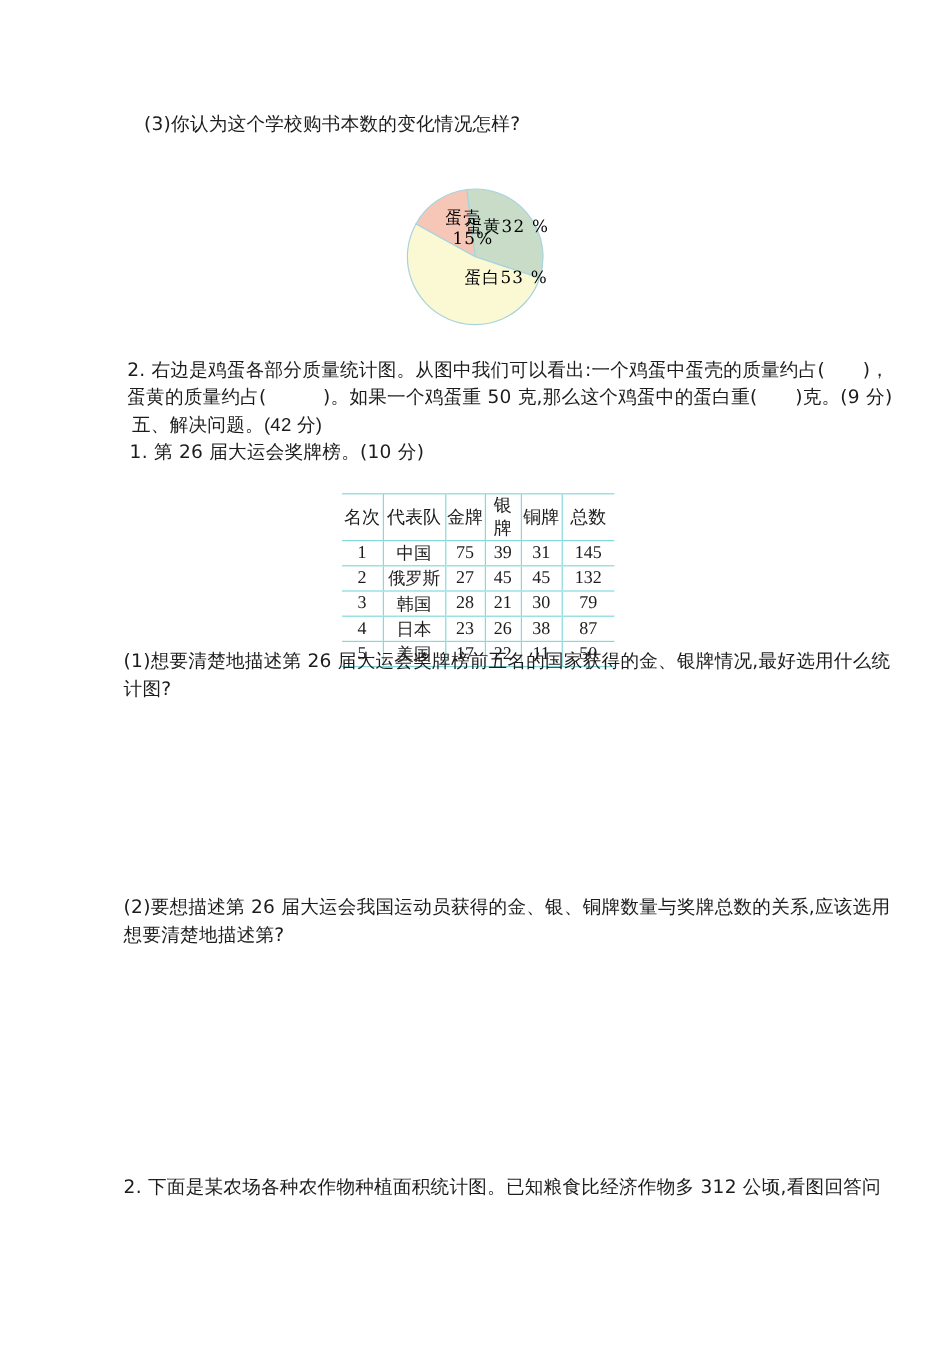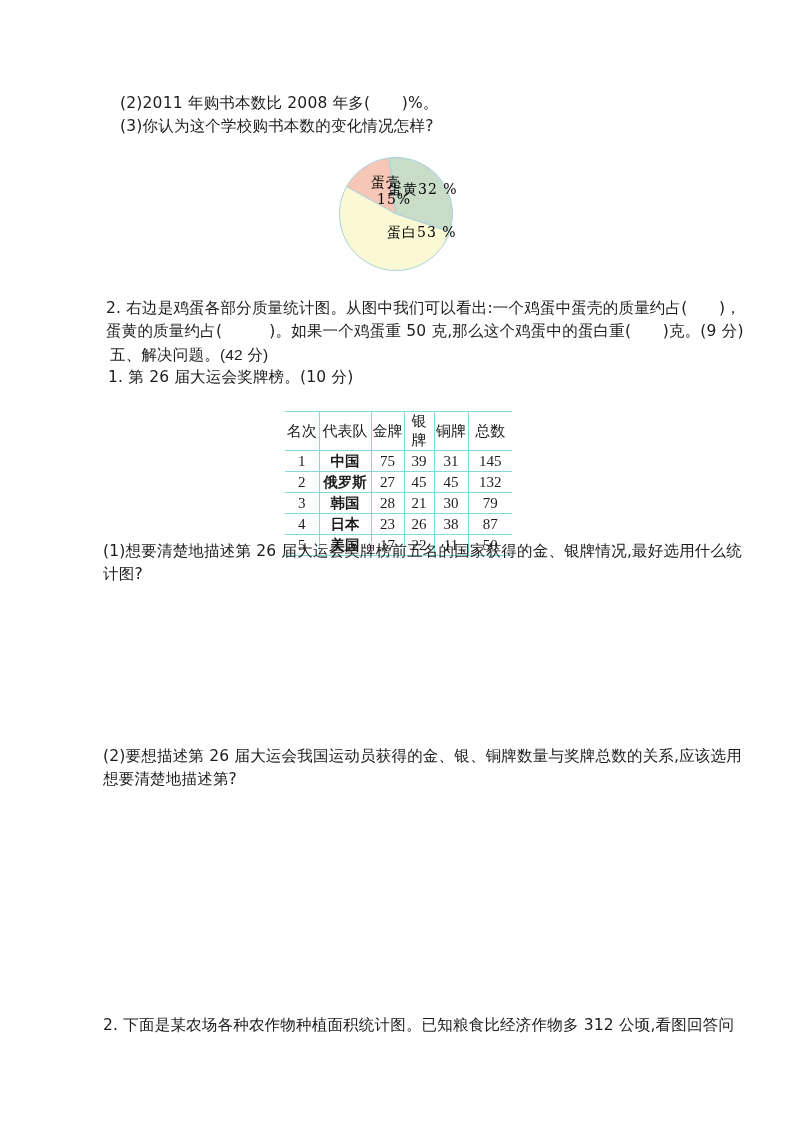--- a/index.html
+++ b/index.html
@@ -14,21 +14,21 @@
 
   
   #intro { left:120px; top:92px; }
   
   #egg-block { left:106px; top:297px; }
   #section5 { left:110px; top:343px; }
   #q1-title { left:108px; top:366px;text-align:center; }
   
   #sub-q1 { left:103px; top:540px; }
   #sub-q2 { left:103px; top:745px; }
-  #q2-block { left:103px; top:1014px;text-align:center; }
+  #q2-block { left:103px; top:978px;text-align:center; }
 
   
   #pie-wrap { left:337px; top:154px; width:122px; height:122px; }
   #pie-svg { position:absolute; left:0; top:0; }
   .pie-label {
     position:absolute; font-size:14px; color:#000;
     font-family:"DejaVu Serif","Liberation Serif",serif;
     white-space:nowrap; letter-spacing:1px; line-height:16px;margin-left:20px;
   }
   #lbl-shell-name { left:14px; top:20px; }
@@ -37,31 +37,30 @@
   #lbl-white      { left:30px; top:70px; }
 
   
   #table-wrap { left:285px; top:411px; }
   #medal-table { border-collapse:collapse; table-layout:fixed; border-top:1px solid var(--tb,#84d9dc); }
   #medal-table th, #medal-table td {
     height:20px; padding:0; text-align:center; vertical-align:middle;
     border-bottom:1px solid var(--tb,#84d9dc); font-weight:normal;
   }
   #medal-table th { font-size:15px; font-family:"DejaVu Sans","Liberation Sans",sans-serif; }
-  #medal-table td.cjk { font-size:14.5px;font-weight:bold; }
+  #medal-table td.cjk { font-size:14.5px; }
   #medal-table td.num, #medal-table th.num {
     font-family:"Liberation Serif","DejaVu Serif",serif; font-size:15px;
   }
   #medal-table th + th, #medal-table td + td { border-left:1px solid var(--tb,#84d9dc); }
 </style>
 </head>
 <body>
 
 <div id="intro" class="abs">
-  <div class="tline">(2)2011 年购书本数比 2008 年多(　　)%。</div>
   <div class="tline">(3)你认为这个学校购书本数的变化情况怎样?</div>
 </div>
 
 <div id="pie-wrap" class="abs">
   <svg id="pie-svg" width="122" height="122" viewBox="0 0 122 122">
       <path d="M 59 60 L 9.58 32.61 A 56.5 56.5 0 0 1 52.11 3.92 Z" fill="#f6c6b6" stroke="#a8d3de" stroke-width="1" stroke-linejoin="round"></path>
       <path d="M 59 60 L 52.11 3.92 A 56.5 56.5 0 0 1 112.67 77.65 Z" fill="#c8dcc8" stroke="#a8d3de" stroke-width="1" stroke-linejoin="round"></path>
       <path d="M 59 60 L 112.67 77.65 A 56.5 56.5 0 1 1 9.58 32.61 Z" fill="#fbf8d4" stroke="#a8d3de" stroke-width="1" stroke-linejoin="round"></path>
     </svg>
   <div class="pie-label" id="lbl-shell-name">蛋壳</div>

